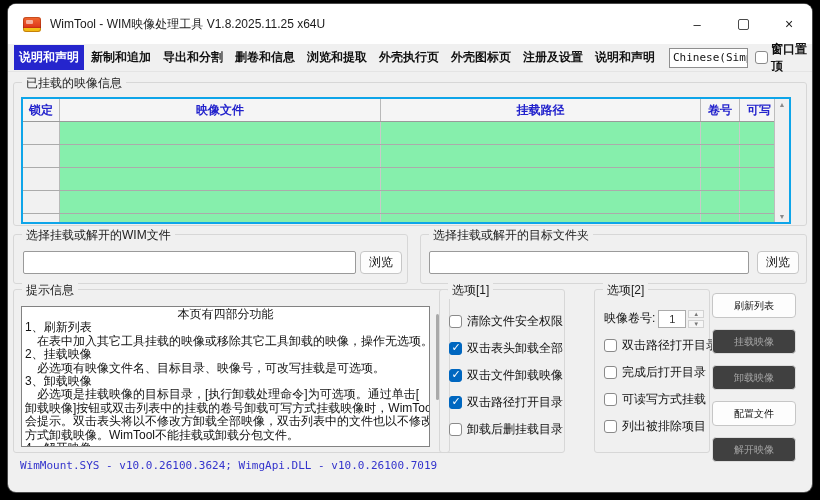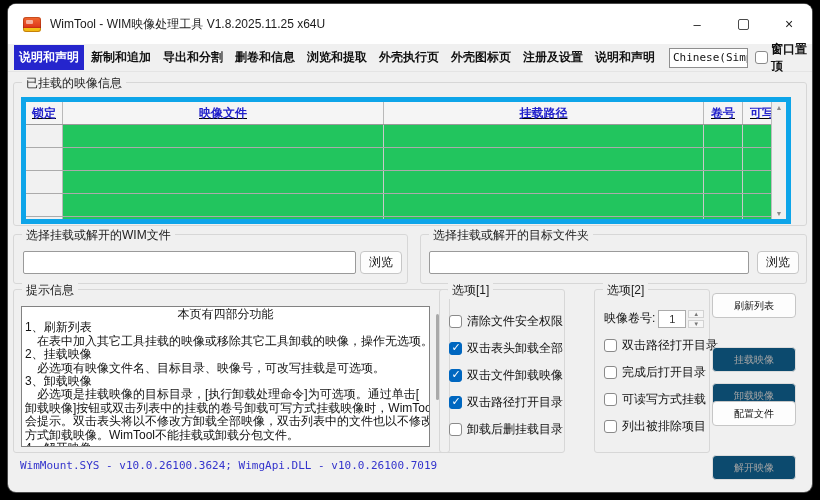--- a/index.html
+++ b/index.html
@@ -27,22 +27,22 @@
   .tab.selected{background:#2525cd;color:#fff;}
   .langbox{margin-left:7px;width:88px;height:20px;background:#fff;border:1px solid #8f8f8f;
     display:flex;align-items:center;justify-content:space-between;padding:0 3px;box-sizing:border-box;
     font-family:"DejaVu Sans Mono",monospace;font-size:11px;color:#111;white-space:nowrap;overflow:hidden;}
   .topmost{margin-left:7px;display:flex;align-items:center;gap:3px;font-size:12px;font-weight:bold;color:#111;}
   
   .group{position:absolute;border:1px solid #d7d7d7;border-radius:3px;box-sizing:border-box;}
   .group>.glabel{position:absolute;top:-8px;left:8px;background:#f0f0f0;padding:0 4px;
     font-size:12px;color:#1c1c1c;white-space:nowrap;}
   
-  .table{position:absolute;left:7px;top:14px;width:770px;height:127px;background:#22c55e;
-    border:5px solid #0ea5e9;box-sizing:border-box;overflow:hidden;text-decoration:underline;}
+  .table{position:absolute;left:7px;top:14px;width:770px;height:127px;background:#86efac;
+    border:2px solid #0ea5e9;box-sizing:border-box;overflow:hidden;}
   .thead{display:flex;height:22px;background:#f5f5f5;border-bottom:1px solid #9a9a9a;}
   .th{display:flex;align-items:center;justify-content:center;font-size:12px;font-weight:bold;
     color:#2222cc;border-right:1px solid #b9b9b9;box-sizing:border-box;}
   .trow{display:flex;height:22px;border-bottom:1px solid #ababab;}
   .td{border-right:1px solid #c9c9c9;box-sizing:border-box;height:100%;}
   .c0{width:37px;} .c1{width:321px;} .c2{width:320px;} .c3{width:39px;} .c4{width:38px;border-right:none;}
   .td.c0{background:#f1f1f1;border-right:1px solid #b9b9b9;}
   .vscroll{position:absolute;right:0;top:0;width:15px;height:100%;background:#f0f0f0;
     border-left:1px solid #bdbdbd;display:flex;flex-direction:column;justify-content:space-between;
     align-items:center;padding:2px 0;box-sizing:border-box;}
@@ -71,21 +71,21 @@
   .vollabel{font-size:12px;color:#111;white-space:nowrap;}
   .volbox{width:28px;height:18px;border:1px solid #ababab;background:#fff;margin-left:3px;
     display:flex;align-items:center;justify-content:center;font-size:11px;color:#333;box-sizing:border-box;}
   .spin{display:flex;flex-direction:column;margin-left:2px;gap:2px;}
   .spin span{font-size:6px;line-height:6px;color:#777;width:14px;text-align:center;
     background:#f6f6f6;border:1px solid #d2d2d2;}
   
   .action{position:absolute;left:704px;width:84px;height:25px;background:#fdfdfd;border:1px solid #c6c6c6;
     border-radius:4px;box-sizing:border-box;display:flex;align-items:center;justify-content:center;
     font-size:10px;color:#111;}
-  .action.disabled{color:#a4a4a4;background:#0c4a6e;border-color:#dcdcdc;margin-top:18px;}
+  .action.disabled{color:#a4a4a4;background:#404040;border-color:#dcdcdc;}
   
   .status{position:absolute;left:12px;top:455px;font-family:"DejaVu Sans Mono",monospace;
     font-size:11px;color:#3333cc;white-space:pre;text-align:center;}
 </style>
 </head>
 <body>
 
 <div class="window">
 
   <div class="titlebar">

